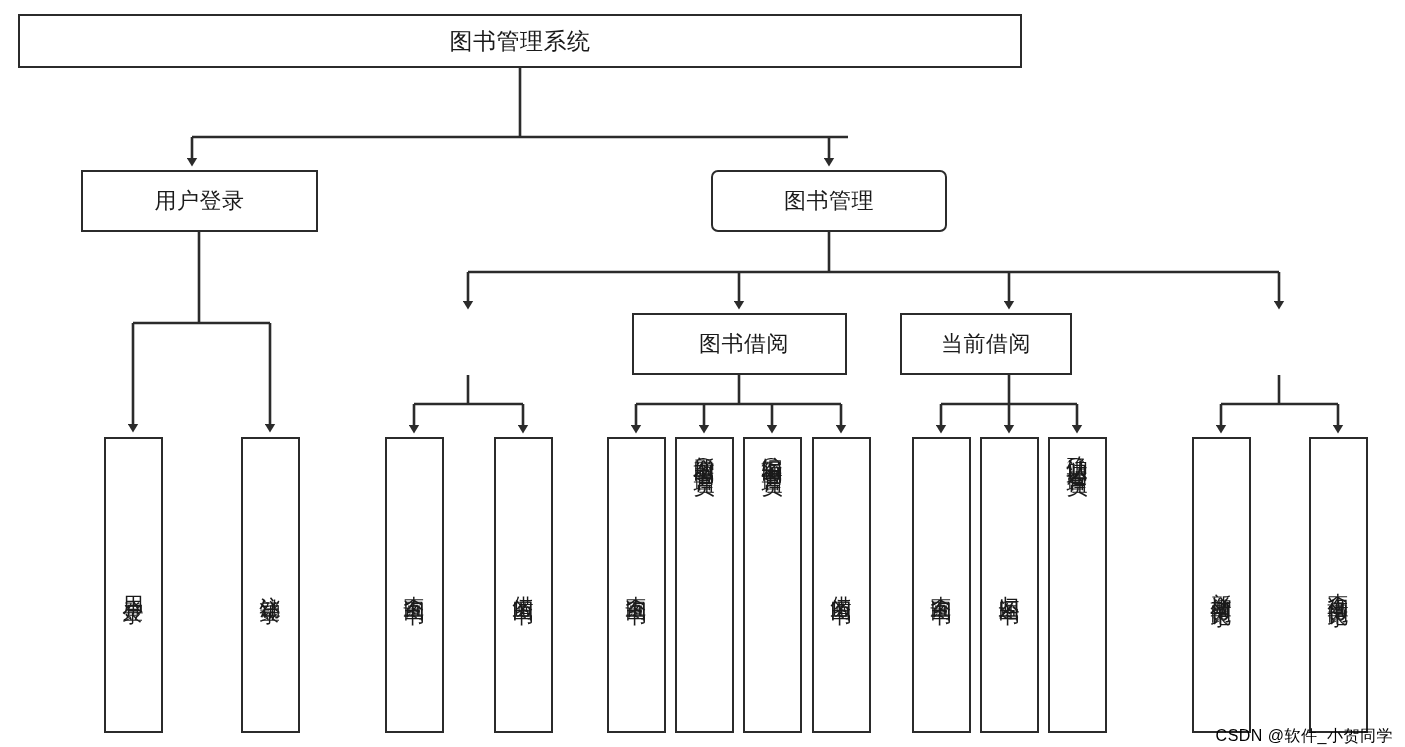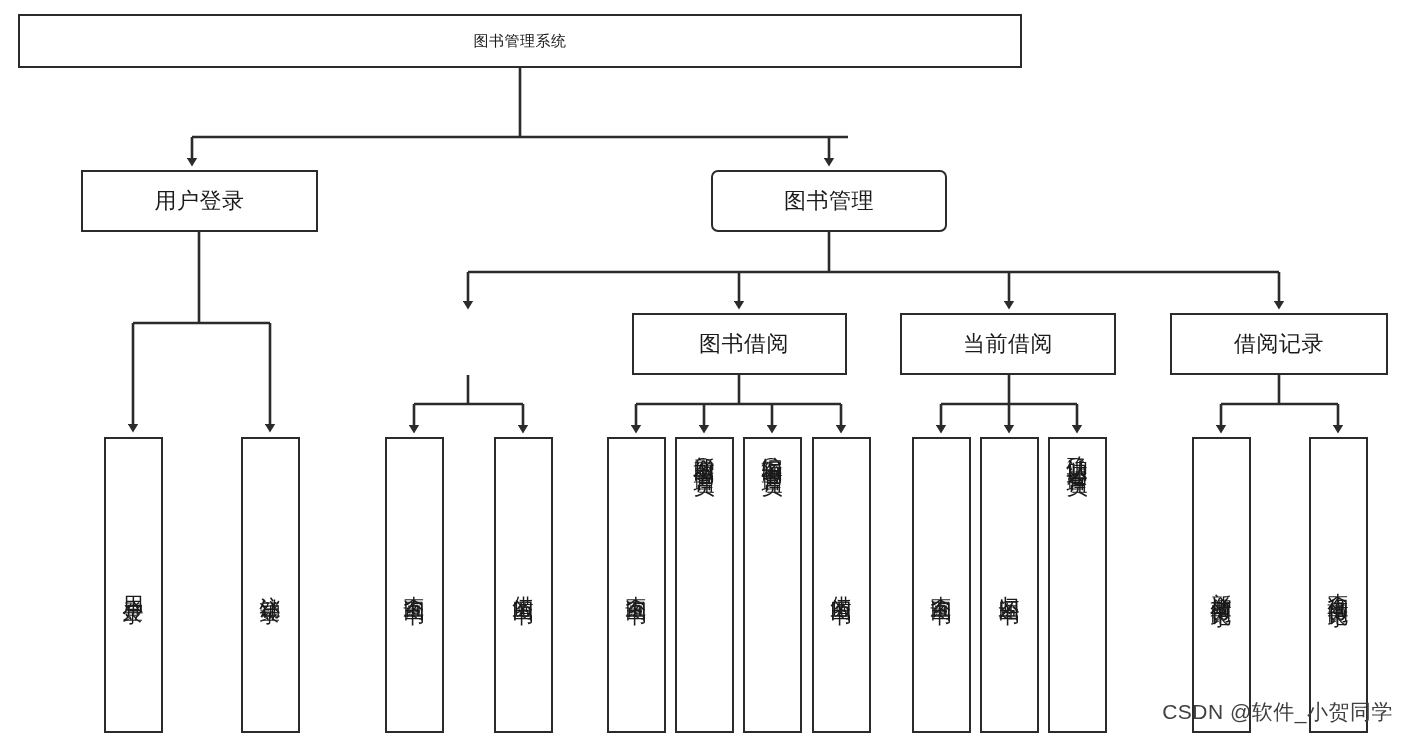--- a/index.html
+++ b/index.html
@@ -52,27 +52,27 @@
     writing-mode: vertical-rl;
     text-orientation: upright;
     font-size: 21px;
     letter-spacing: 3px;
     line-height: 1;
     white-space: nowrap;
   }
   .node.v-center {
     align-items: center;
   }
-  .node.root .label { font-size: 15px; }
+  .node.root .label { font-size: 23px; }
   .watermark {
     position: absolute;
     right: 12px;
-    bottom: 21px;
-    font-size: 21px;
-    color: #404040;
+    bottom: 0;
+    font-size: 16px;
+    color: #000000;
     letter-spacing: 0.5px;
     white-space: nowrap;
   }
 </style>
 </head>
 <body>
 
 <div id="diagram-root">
 
   <svg class="edges" viewBox="0 0 1405 747">
@@ -133,25 +133,22 @@
   <div class="node" style="left:81px; top:170px; width:237px; height:62px;">
     <span class="label">用户登录</span>
   </div>
   <div class="node" style="left:711px; top:170px; width:236px; height:62px;border-radius:7px;">
     <span class="label">图书管理</span>
   </div>
 
   <div class="node" style="left:632px; top:313px; width:215px; height:62px;padding-left:9px;">
     <span class="label">图书借阅</span>
   </div>
-  <div class="node" style="left:900px; top:313px; width:216px; height:62px;">
+  <div class="node" style="left:900px; top:313px; width:172px; height:62px;">
     <span class="label">当前借阅</span>
-  </div>
-  <div class="node" style="left:1170px; top:313px; width:218px; height:62px;">
-    <span class="label">借阅记录</span>
   </div>
 
   <div class="node vertical v-center" style="left:104px; top:437px; width:59px; height:296px;">
     <span class="label">用户登录</span>
   </div>
   <div class="node vertical v-center" style="left:241px; top:437px; width:59px; height:296px;">
     <span class="label">注销登录</span>
   </div>
 
   <div class="node vertical v-center" style="left:385px; top:437px; width:59px; height:296px;">

